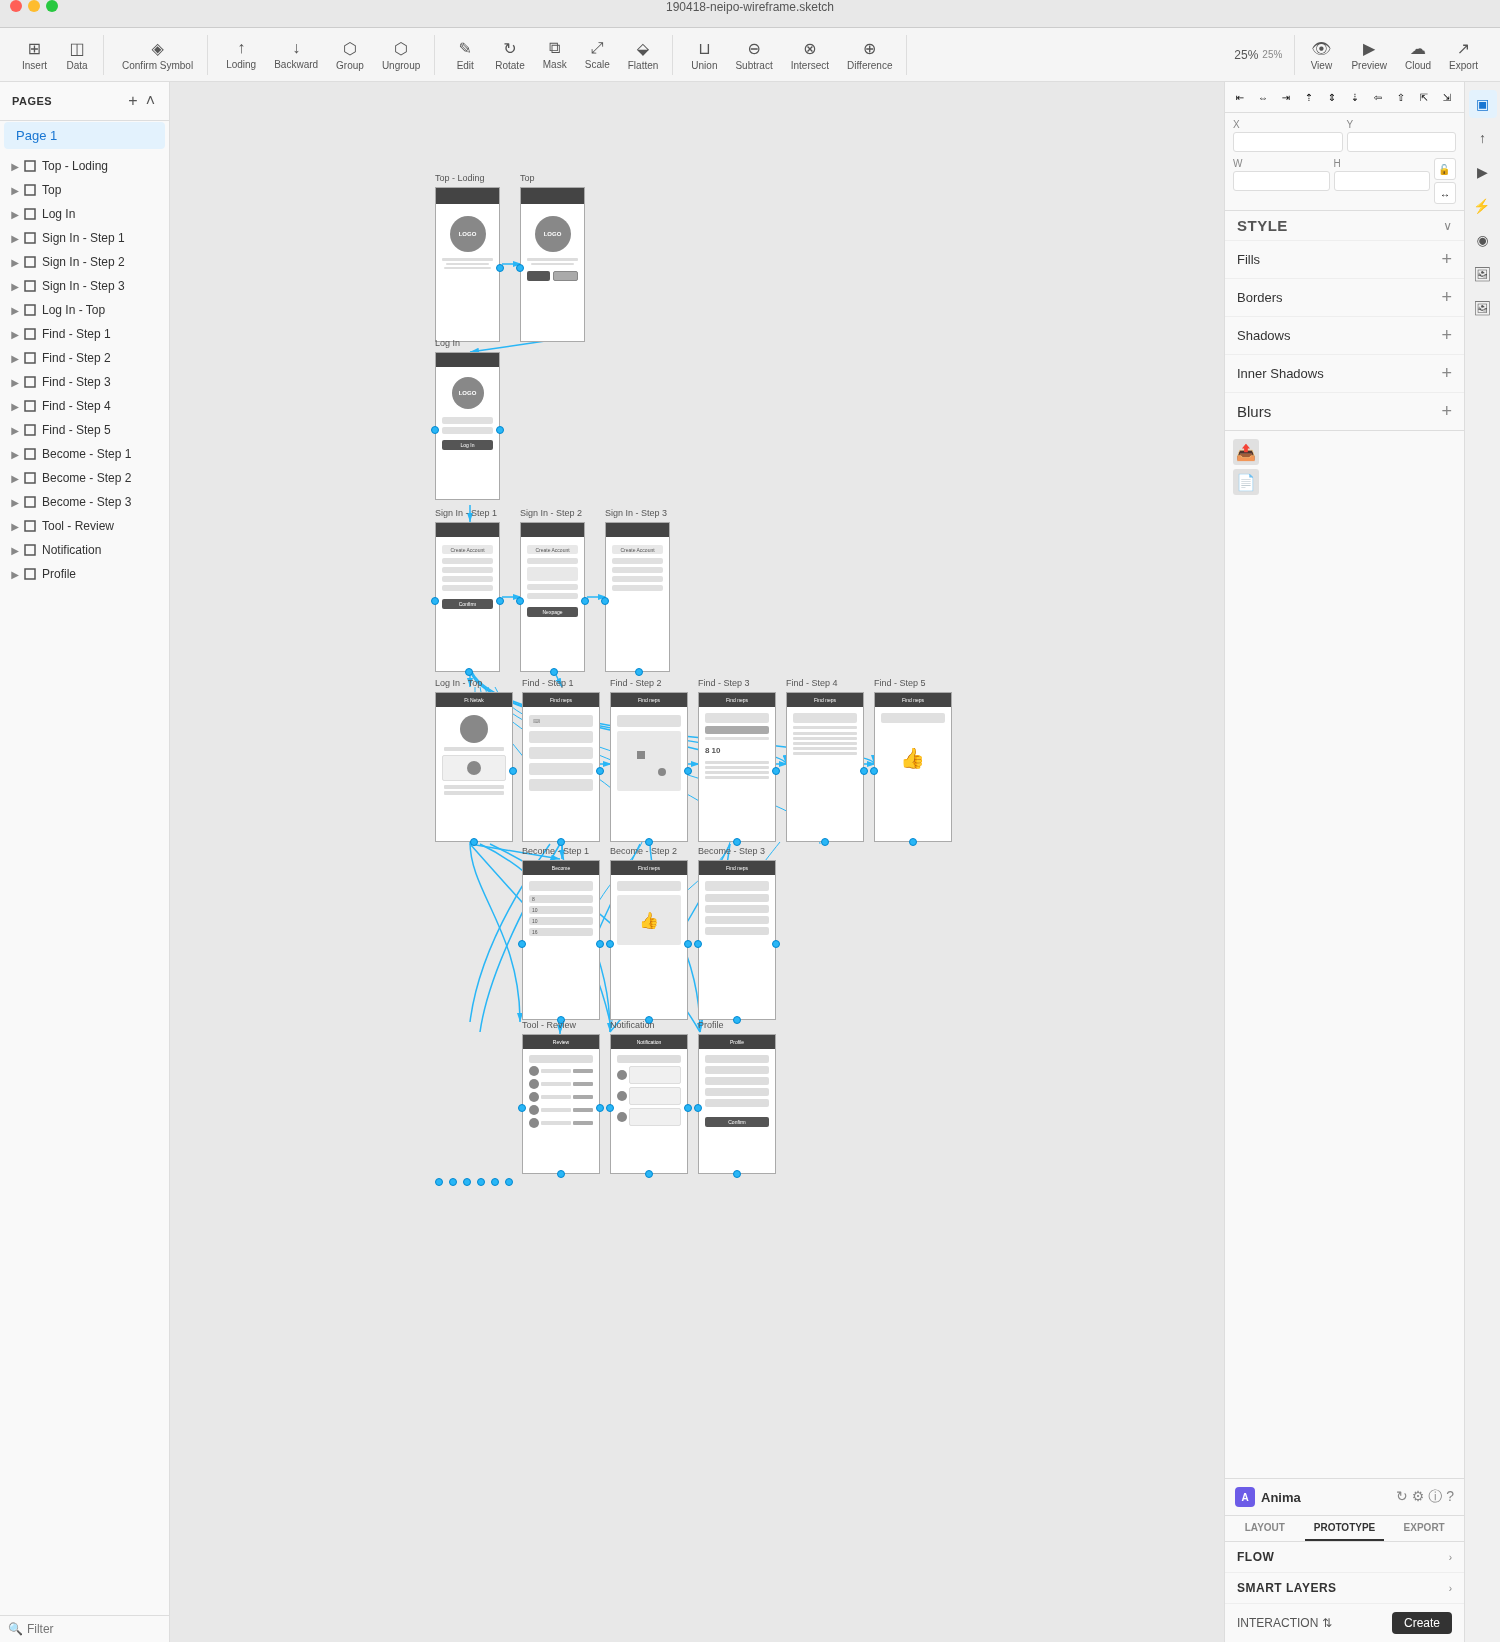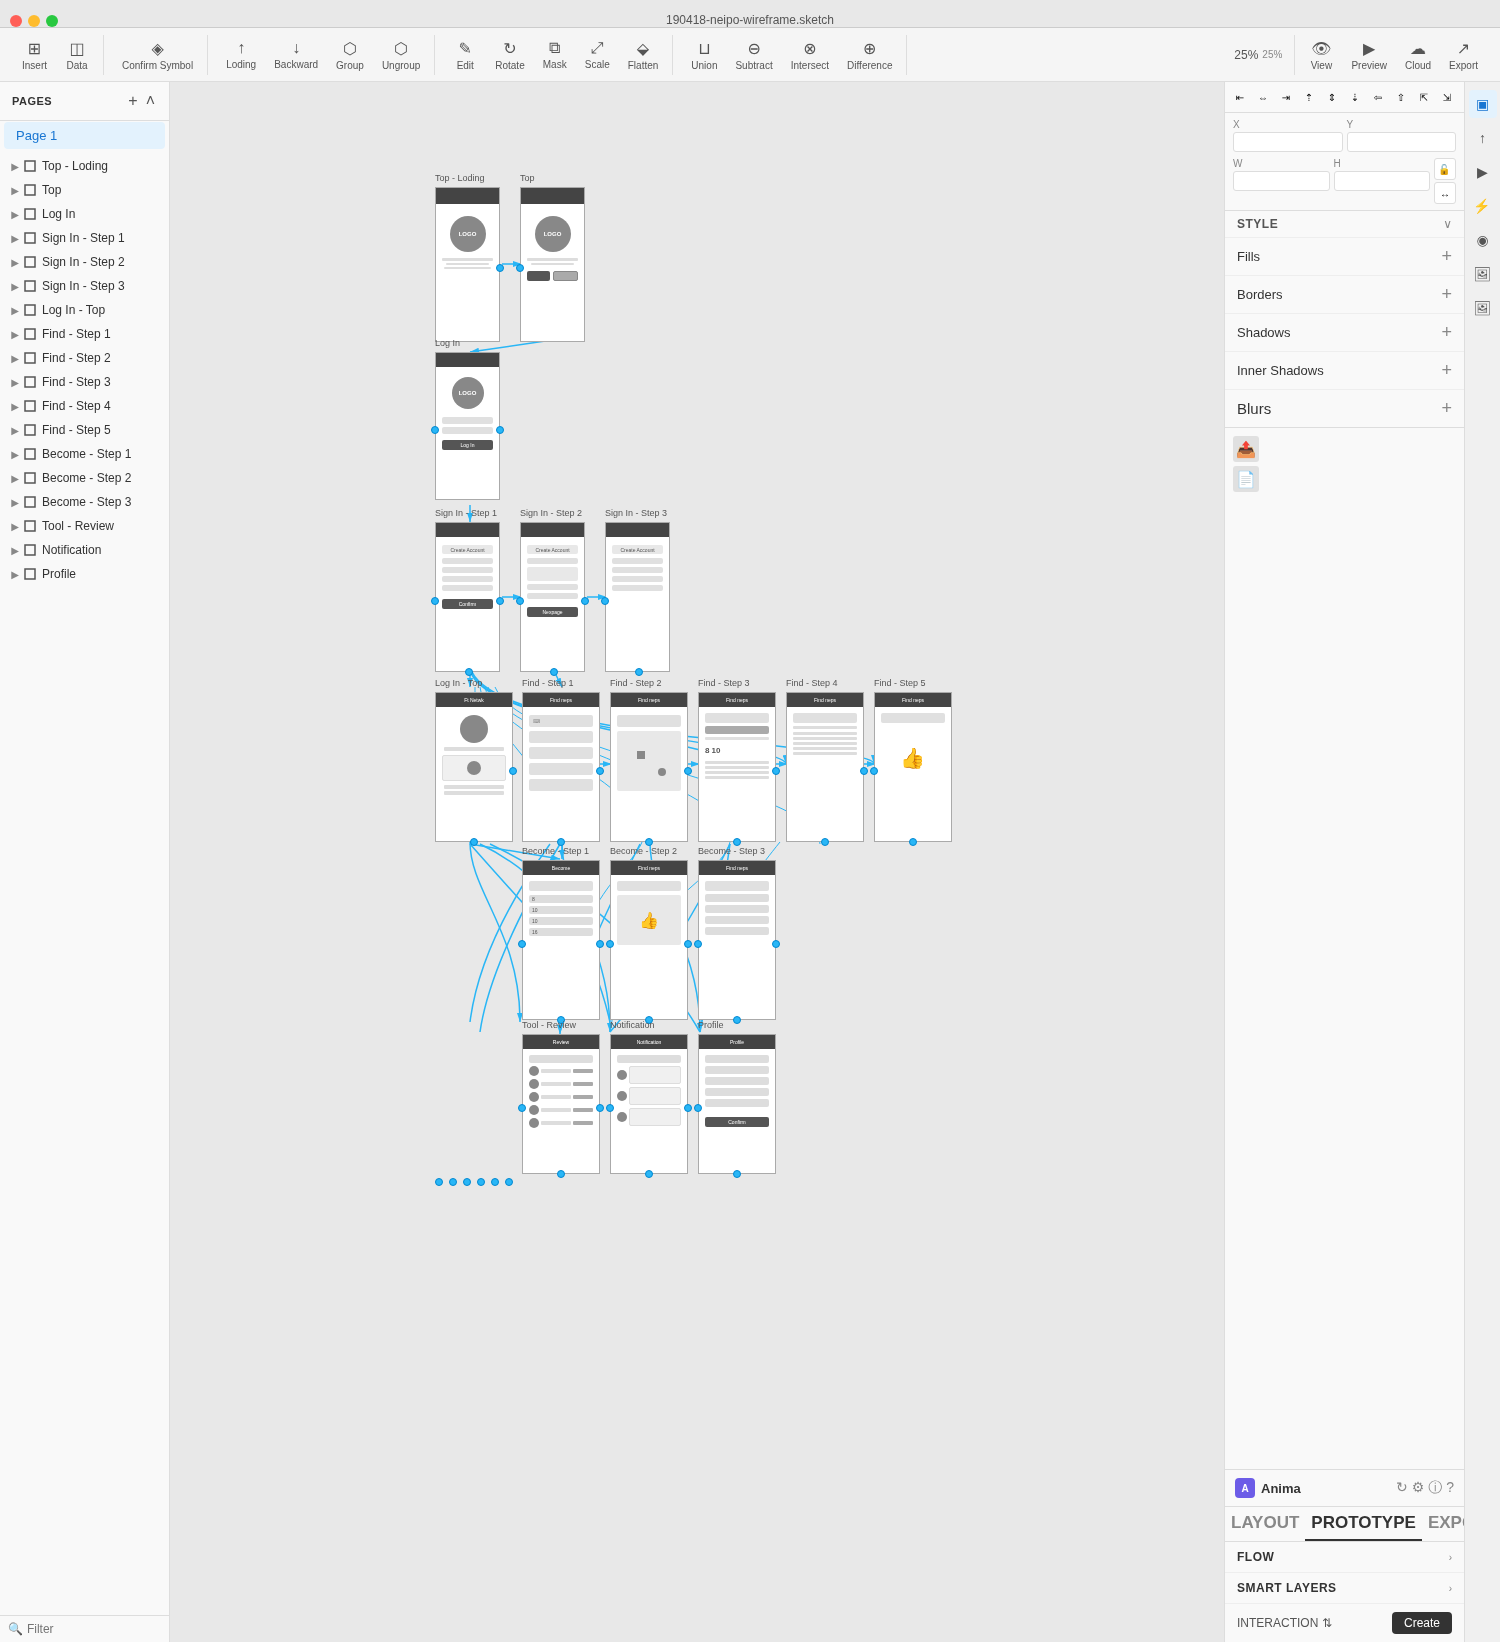--- a/index.html
+++ b/index.html
@@ -1,19 +1,19 @@
 <!DOCTYPE html>
 <html><head>
   <meta charset="utf-8">
   <style>
     * { box-sizing: border-box; margin: 0; padding: 0; }
     body { font-family: -apple-system, BlinkMacSystemFont, 'Helvetica Neue', Arial, sans-serif; background: #f0f0f0; width: 1500px; height: 1642px; overflow: hidden; display: flex; flex-direction: column; }
 
     
-    .titlebar { height: 28px; background: #e8e8e8; display: flex; align-items: flex-end; justify-content: center; position: relative; border-bottom: 1px solid #ccc; }
+    .titlebar { height: 28px; background: #e8e8e8; display: flex; align-items: flex-start; justify-content: center; position: relative; border-bottom: 1px solid #ccc; }
     .titlebar-buttons { position: absolute; left: 10px; display: flex; gap: 6px; }
     .titlebar-btn { width: 12px; height: 12px; border-radius: 50%; }
     .btn-close { background: #ff5f57; }
     .btn-min { background: #febc2e; }
     .btn-max { background: #28c840; }
     .titlebar-title { font-size: 12px; color: #555; }
 
     
     .toolbar { height: 54px; background: #f5f5f5; border-bottom: 1px solid #ddd; display: flex; align-items: center; padding: 0 8px; gap: 4px; }
     .toolbar-group { display: flex; align-items: center; gap: 2px; padding: 0 6px; border-right: 1px solid #ddd; }
@@ -53,21 +53,21 @@
     
     .right-panel { width: 240px; background: #f9f9f9; border-left: 1px solid #ddd; display: flex; flex-direction: column; }
 
     
     .anima-panel { border-top: 1px solid #ddd; margin-top: auto; }
     .anima-header { display: flex; align-items: center; padding: 8px 10px; gap: 6px; border-bottom: 1px solid #ddd; }
     .anima-logo { width: 20px; height: 20px; background: #6c5ce7; border-radius: 4px; display: flex; align-items: center; justify-content: center; color: white; font-size: 10px; font-weight: bold; }
     .anima-icons { display: flex; gap: 4px; }
 
     .anima-tabs { display: flex; border-bottom: 1px solid #ddd; }
-    .anima-tab { flex: 1; padding: 6px; text-align: center; font-size: 17px; font-weight: 600; color: #888; cursor: pointer; border-bottom: 2px solid transparent; }
+    .anima-tab { flex: 1; padding: 6px; text-align: center; font-size: 10px; font-weight: 600; color: #888; cursor: pointer; border-bottom: 2px solid transparent; }
     .anima-tab.active { color: #333; border-bottom-color: #333; }
 
     .anima-section { padding: 8px 12px; display: flex; align-items: center; justify-content: space-between; border-bottom: 1px solid #eee; cursor: pointer; }
 
     .interaction-row { display: flex; align-items: center; justify-content: space-between; padding: 8px 12px; }
     .interaction-label { font-size: 12px; color: #555; display: flex; align-items: center; gap: 4px; }
     .create-btn { background: #333; color: white; border: none; padding: 4px 12px; border-radius: 4px; font-size: 12px; cursor: pointer; }
 
     .preview-browser-btn { padding: 10px; border-top: 1px solid #ddd; }
     .preview-btn { width: 100%; padding: 8px; background: white; border: 1px solid #ddd; border-radius: 4px; font-size: 13px; color: #333; cursor: pointer; text-align: center; }
@@ -841,21 +841,21 @@
         <input style="width: 100%; border: 1px solid rgb(221, 221, 221); border-radius: 3px; padding: 2px 4px; font-size: 12px; outline: none;" value="">
       </div>
       <div style="display:flex;flex-direction:column;justify-content:flex-end;gap:2px;">
         <button style="width:22px;height:22px;border:1px solid #ddd;border-radius:3px;background:white;cursor:pointer;font-size:10px;">🔓</button>
         <button style="width:22px;height:22px;border:1px solid #ddd;border-radius:3px;background:white;cursor:pointer;font-size:10px;">↔</button>
       </div>
     </div>
 
     <div style="border-top:1px solid #ddd;padding:6px 12px;">
       <div style="display:flex;align-items:center;justify-content:space-between;">
-        <span style="font-size:12px;font-weight:600;color:#555;text-transform:uppercase;letter-spacing:0.5px;">STYLE</span>
+        <span style="font-size:15px;font-weight:600;color:#555;text-transform:uppercase;letter-spacing:0.5px;">STYLE</span>
         <span style="font-size:12px;color:#888;cursor:pointer;">∨</span>
       </div>
     </div>
 
     <div style="display:flex;align-items:center;justify-content:space-between;padding:8px 12px;border-top:1px solid #eee;">
       <span style="font-size:13px;color:#333;">Fills</span>
       <span style="font-size:18px;color:#888;cursor:pointer;">+</span>
     </div>
 
     <div style="display:flex;align-items:center;justify-content:space-between;padding:8px 12px;border-top:1px solid #eee;">

